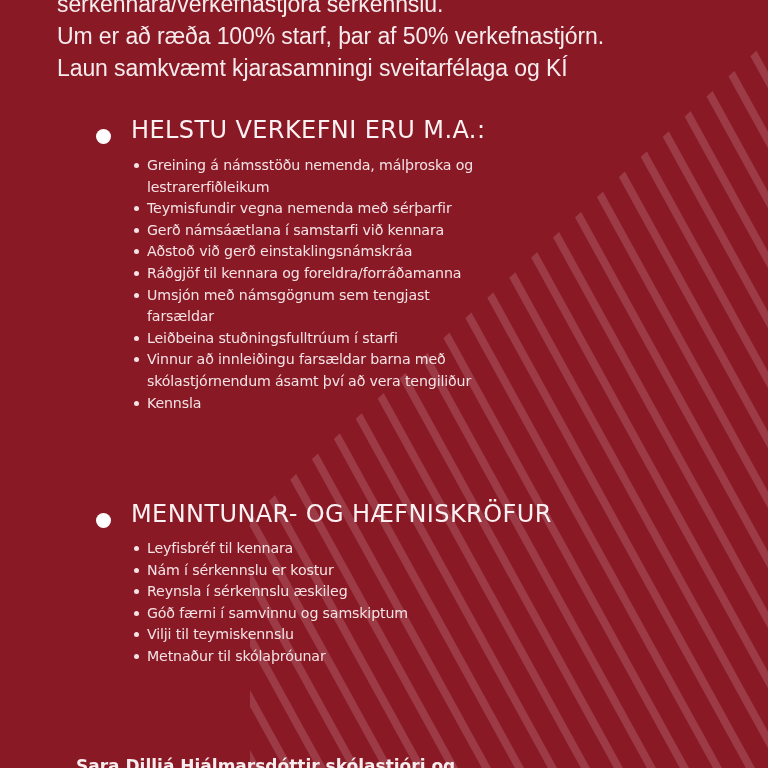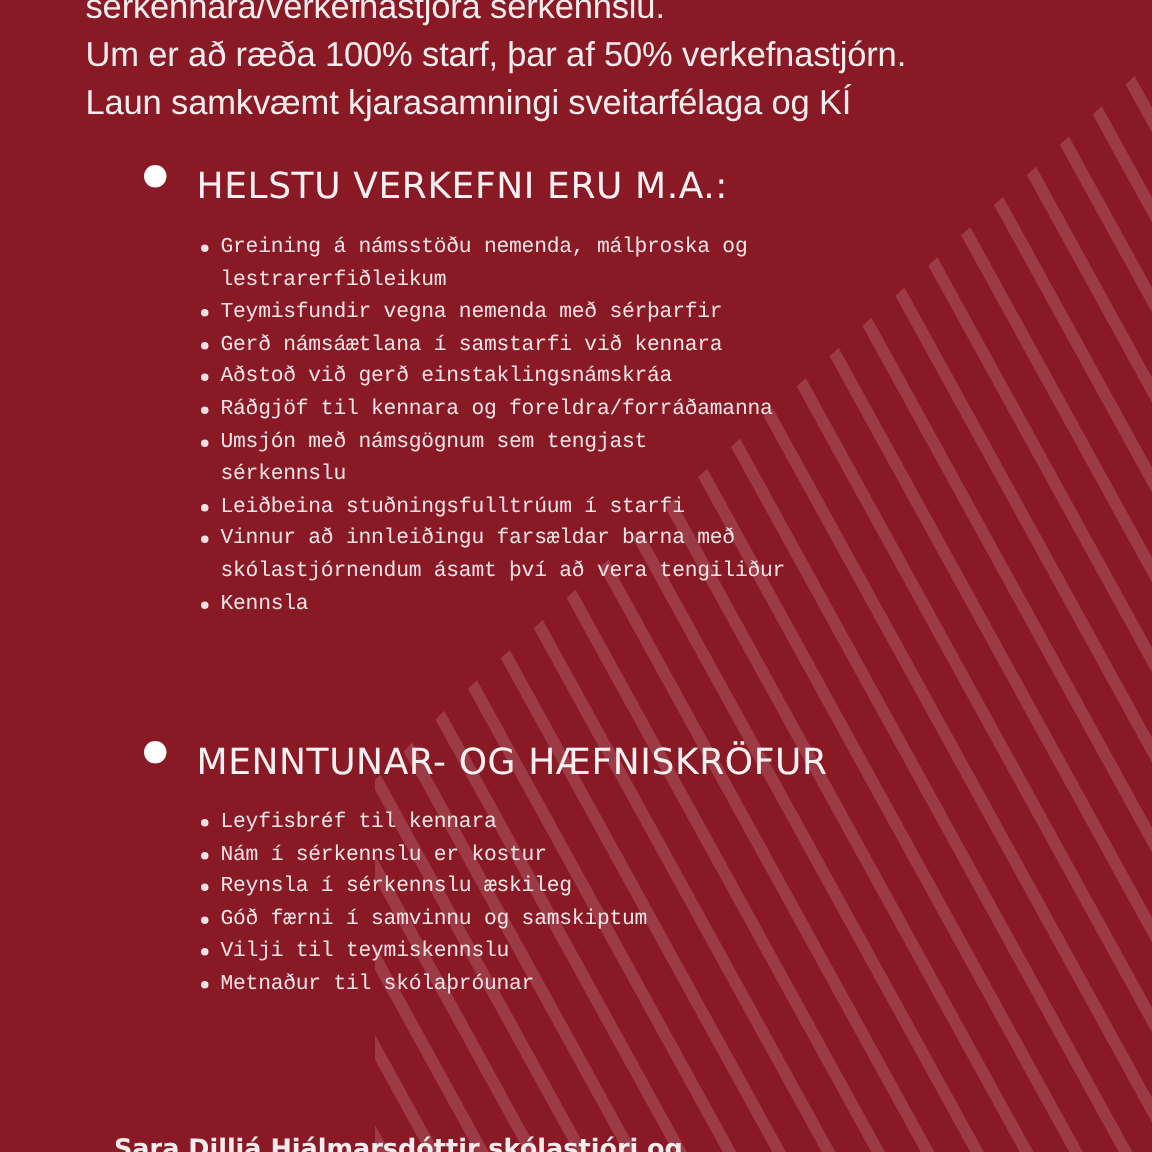--- a/index.html
+++ b/index.html
@@ -36,21 +36,21 @@
       letter-spacing: -0.1px;
     }
     .intro div { white-space: nowrap; }
     .section {
       position: absolute;
       z-index: 1;
       left: 96px;
     }
     .section-heading {
       display: flex;
-      align-items: flex-start;
+      align-items: flex-end;
       height: 34px;
     }
     .heading-dot {
       width: 15px;
       height: 15px;
       border-radius: 50%;
       background: #ffffff;
       margin-right: 20px;
       flex: none;
     }
@@ -82,21 +82,20 @@
       position: absolute;
       left: 0;
       top: 8px;
       width: 5px;
       height: 5px;
       border-radius: 50%;
       background: #f3e3e5;
     }
     .items li .cont {
       display: block;
-      font-family: Liberation Mono, monospace;
     }
     .footer {
       position: absolute;
       left: 76px;
       top: 756px;
       z-index: 1;
       font-family: "DejaVu Sans", sans-serif;
       font-weight: bold;
       font-size: 17px;
       color: #f7eced;
@@ -160,21 +159,21 @@
   <div class="section-heading">
     <span class="heading-dot"></span>
     <span class="heading-text">HELSTU VERKEFNI ERU M.A.:</span>
   </div>
   <ul class="items" style="margin-top:11px;">
       <li><span class="dot"></span><span class="cont">Greining á námsstöðu nemenda, málþroska og</span><span class="cont">lestrarerfiðleikum</span></li>
       <li><span class="dot"></span><span class="cont">Teymisfundir vegna nemenda með sérþarfir</span></li>
       <li><span class="dot"></span><span class="cont">Gerð námsáætlana í samstarfi við kennara</span></li>
       <li><span class="dot"></span><span class="cont">Aðstoð við gerð einstaklingsnámskráa</span></li>
       <li><span class="dot"></span><span class="cont">Ráðgjöf til kennara og foreldra/forráðamanna</span></li>
-      <li><span class="dot"></span><span class="cont">Umsjón með námsgögnum sem tengjast</span><span class="cont">sérkennslu</span></li>
+      <li><span class="dot"></span><span class="cont">Umsjón með námsgögnum sem tengjast</span><span class="cont">farsældar</span></li>
       <li><span class="dot"></span><span class="cont">Leiðbeina stuðningsfulltrúum í starfi</span></li>
       <li><span class="dot"></span><span class="cont">Vinnur að innleiðingu farsældar barna með</span><span class="cont">skólastjórnendum ásamt því að vera tengiliður</span></li>
       <li><span class="dot"></span><span class="cont">Kennsla</span></li>
     </ul>
 </div>
 
 <div class="section" style="top:484px;margin-top:10px;">
   <div class="section-heading">
     <span class="heading-dot"></span>
     <span class="heading-text">MENNTUNAR- OG HÆFNISKRÖFUR</span>

